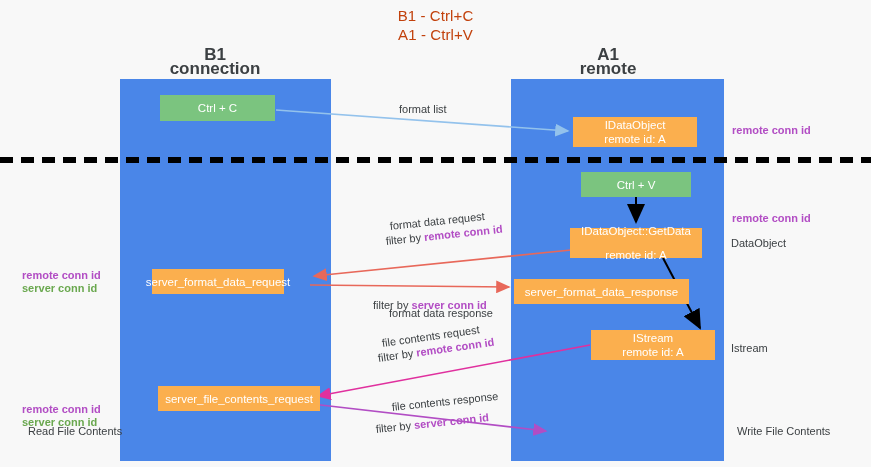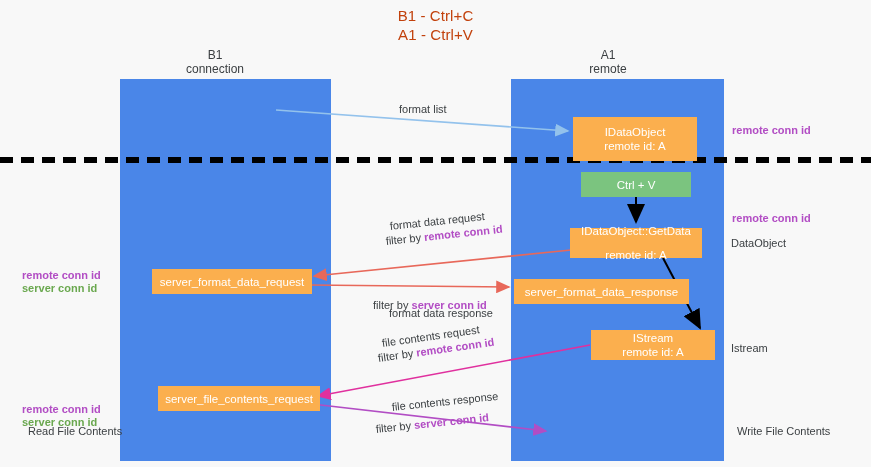--- a/index.html
+++ b/index.html
@@ -26,24 +26,25 @@
     color: #c2410c;
     line-height: 19px;
     letter-spacing: .1px;
   }
   .title div { white-space: pre; }
 
   
   .col-head {
     position: absolute;
     text-align: center;
-    font-size: 12px;
+    font-size: 17px;
     color: #3c4043;
     line-height: 14px;
     width: 200px;
+    font-weight: bold;
   }
   .col-head .l2 { display: block; }
 
   
   .lane {
     position: absolute;
     background: #4a86e8;
   }
 
   
@@ -152,36 +153,39 @@
 
     <line x1="310" y1="285" x2="509" y2="287" stroke="#e8685a" stroke-width="1.6" marker-end="url(#ah-red)"></line>
 
     <line x1="590" y1="345" x2="318" y2="396" stroke="#e0309e" stroke-width="1.6" marker-end="url(#ah-pink)"></line>
 
     <line x1="312" y1="404" x2="546" y2="431" stroke="#b24dc4" stroke-width="1.6" marker-end="url(#ah-violet)"></line>
   </svg>
 
   <div class="dashed"></div>
 
-
-  <div class="box orange" style="left:573px; top:117px; width:124px; height:44px;">
+  <div class="box green" style="left:160px; top:95px; width:115px; height:26px;">
+    <span class="ln">Ctrl + C</span>
+  </div>
+
+  <div class="box orange" style="left:573px; top:117px; width:124px; height:30px;">
     <span class="ln">IDataObject</span>
     <span class="ln">remote id: A</span>
   </div>
 
   <div class="box green" style="left:581px; top:172px; width:110px; height:25px;">
     <span class="ln">Ctrl + V</span>
   </div>
 
   <div class="box orange" style="left:570px; top:228px; width:132px; height:30px;gap:10px;">
     <span class="ln">IDataObject::GetData</span>
     <span class="ln">remote id: A</span>
   </div>
 
-  <div class="box orange" style="left:152px; top:269px; width:160px; height:25px;">
+  <div class="box orange" style="left:152px; top:269px; width:132px; height:25px;">
     <span class="ln">server_format_data_request</span>
   </div>
 
   <div class="box orange" style="left:514px; top:279px; width:175px; height:25px;">
     <span class="ln">server_format_data_response</span>
   </div>
 
   <div class="box orange" style="left:591px; top:330px; width:124px; height:30px;">
     <span class="ln">IStream</span>
     <span class="ln">remote id: A</span>

